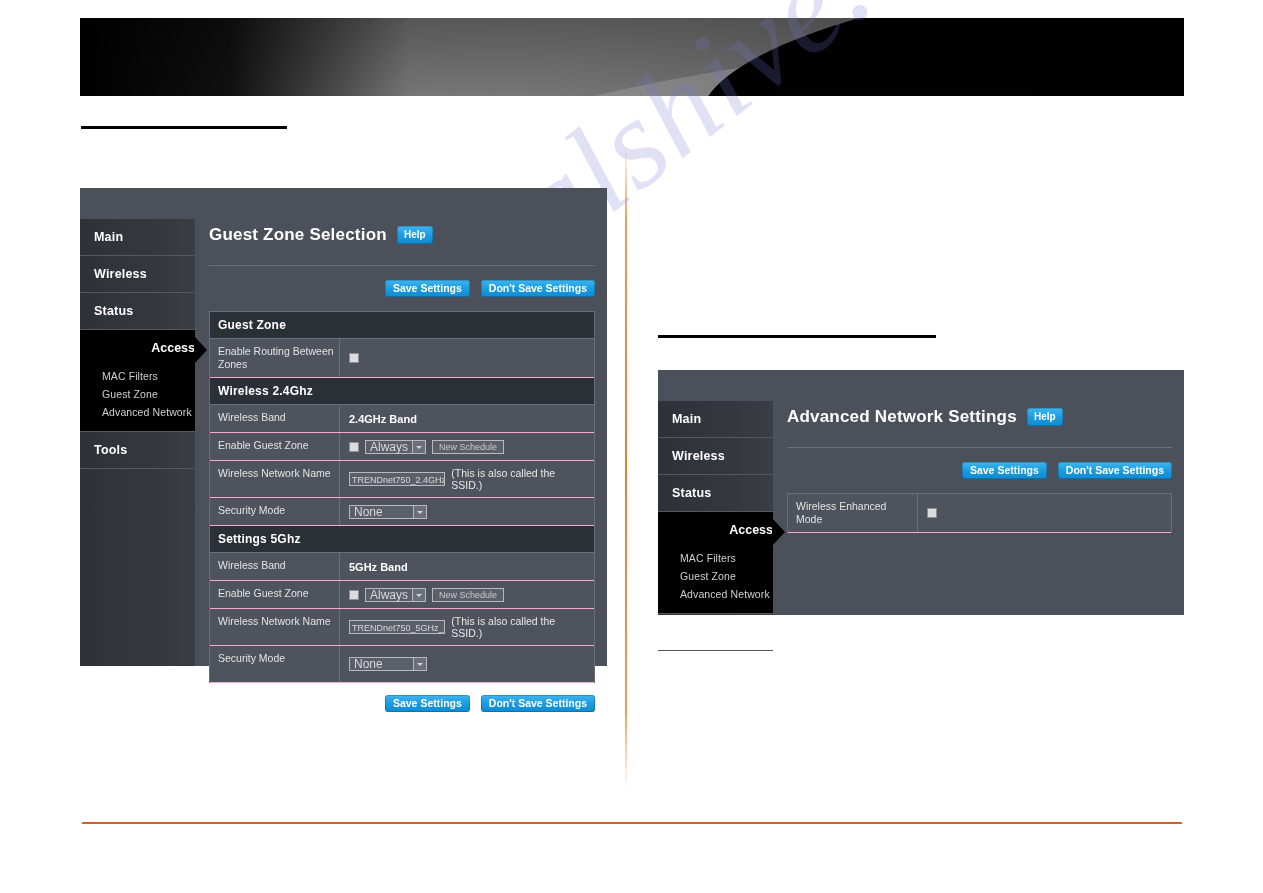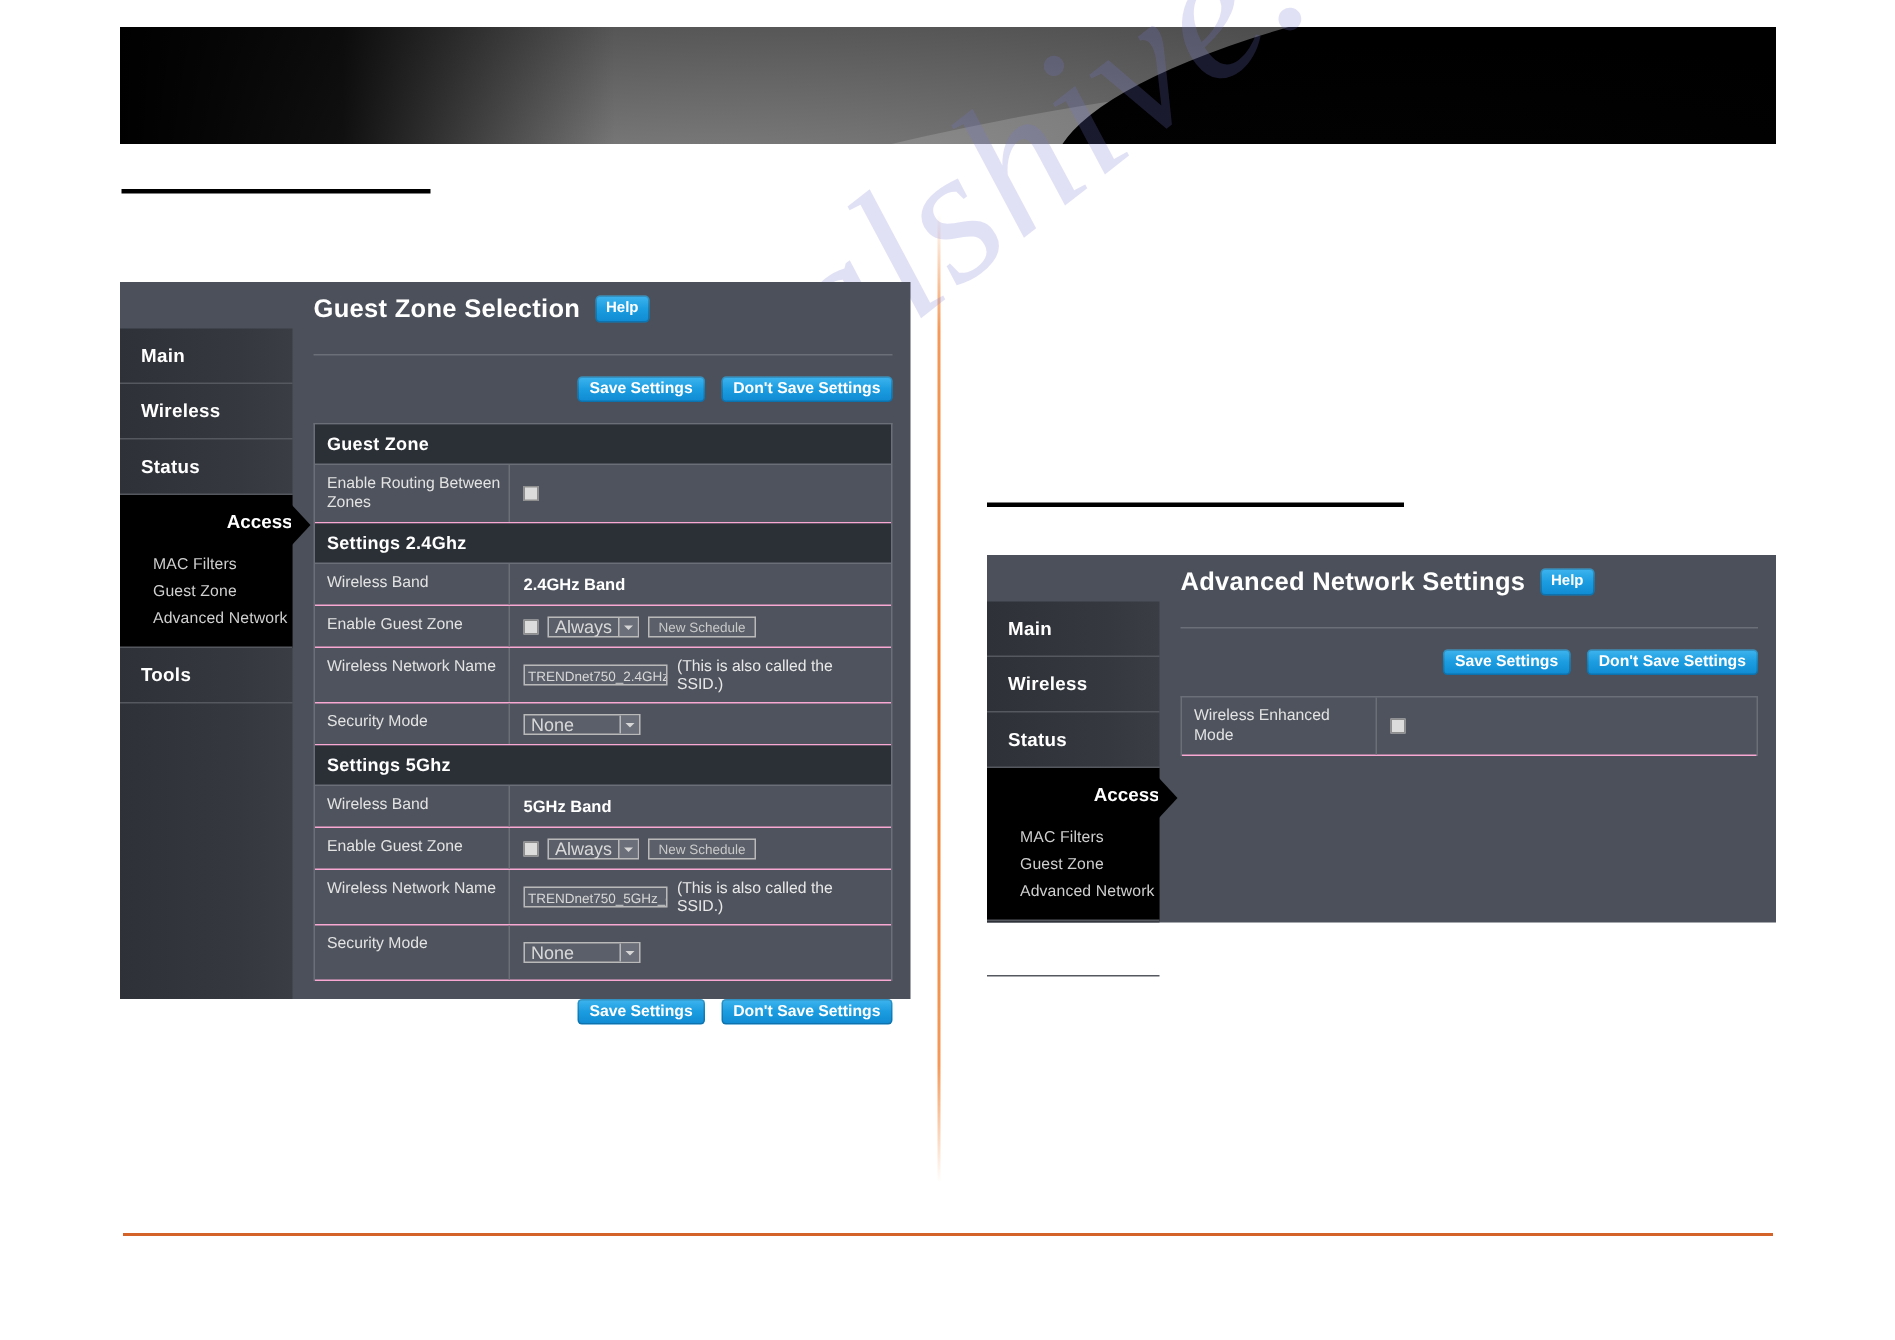--- a/index.html
+++ b/index.html
@@ -171,21 +171,22 @@
   .content {
     flex: 1 1 auto;
     position: relative;
     padding: 0 12px 0 14px;
     box-sizing: border-box;
   }
   .page-head {
     display: flex;
     align-items: center;
     gap: 10px;
-    padding-top: 8px;
+    padding-top: 20px;
+    margin-top: 17px;
   }
   .page-title {
     font-size: 17px;
     font-weight: bold;
     color: #ffffff;
     letter-spacing: 0.2px;
   }
   .btn {
     display: inline-block;
     border: none;
@@ -395,21 +396,21 @@
     <div class="tbl">
 
       <div class="sec-head">Guest Zone</div>
       <div class="row tall">
         <div class="cell-label">Enable Routing Between Zones</div>
         <div class="cell-value">
           <span class="chk"></span>
         </div>
       </div>
 
-      <div class="sec-head">Settings 2.4Ghz</div>
+      <div class="sec-head">Wireless 2.4Ghz</div>
 
       <div class="row">
         <div class="cell-label">Wireless Band</div>
         <div class="cell-value bold">2.4GHz Band</div>
       </div>
 
       <div class="row">
         <div class="cell-label">Enable Guest Zone</div>
         <div class="cell-value">
           <span class="chk"></span>

